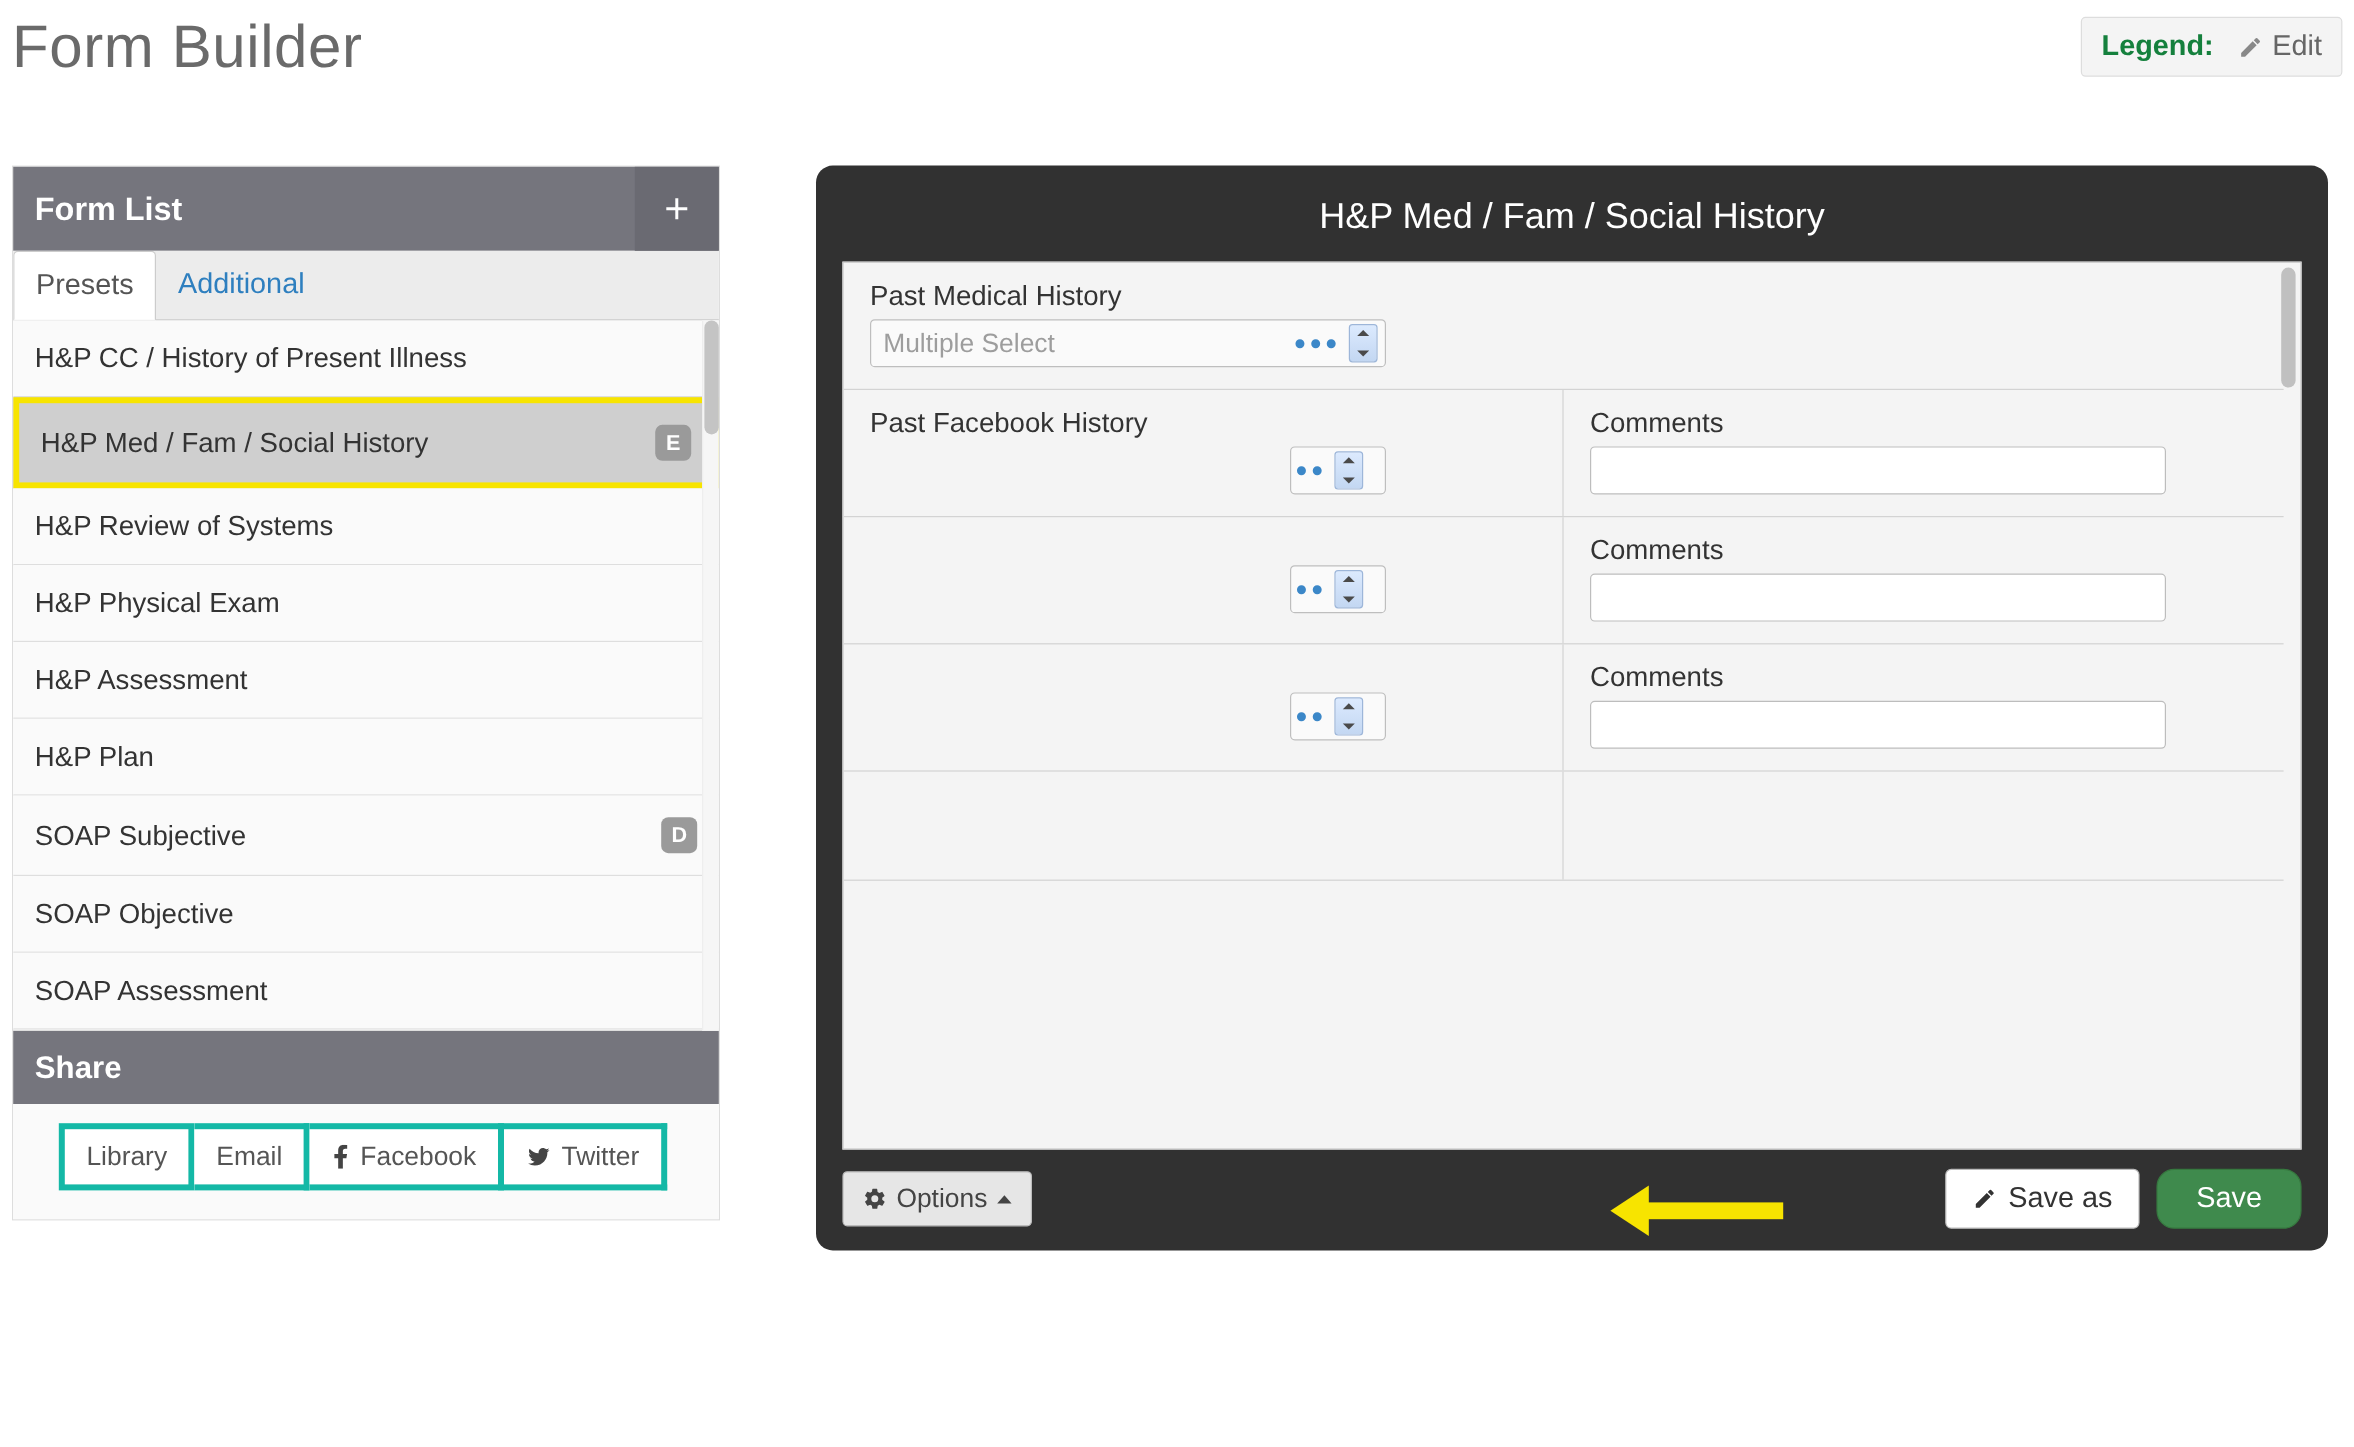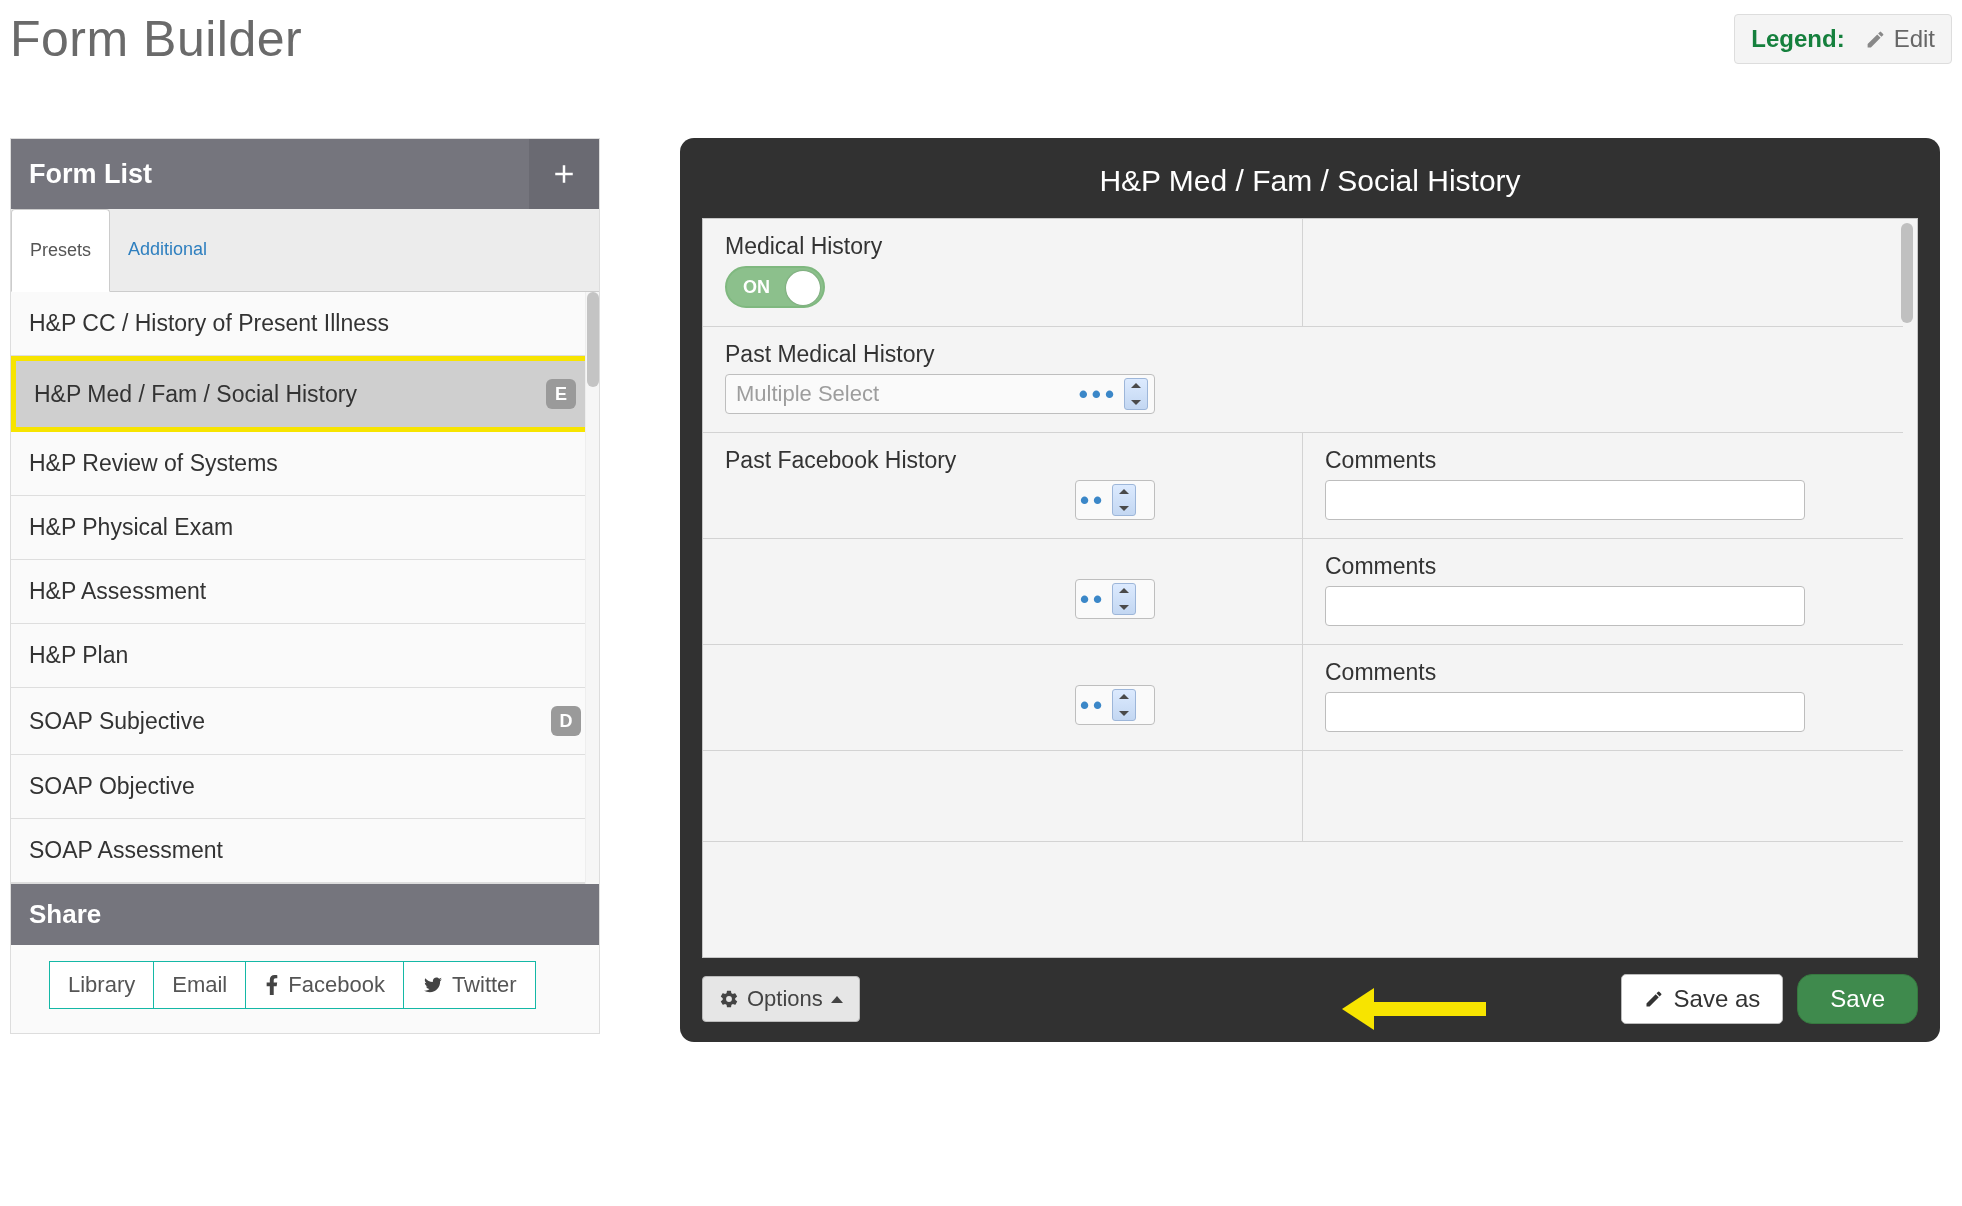--- a/index.html
+++ b/index.html
@@ -16,37 +16,37 @@
 
 
 .cols { display: flex; gap: 80px; align-items: flex-start; }
 
 
 .sidebar { width: 590px; border: 1px solid #ddd; background: #fff; }
 .side-head { background: #75757d; color: #fff; font-weight: 600; display: flex; justify-content: space-between; align-items: center; height: 70px; padding-left: 18px; font-size: 27px; }
 .plus-btn { background: #6a6a72; color: #fff; width: 70px; height: 70px; display: flex; align-items: center; justify-content: center; font-size: 40px; cursor: pointer; }
 
 .tabs { display: flex; background: #ececec; border-bottom: 1px solid #ccc; }
-.tab { padding: 30px 18px; font-size: 18px; cursor: pointer; color: #2e7fbf; }
+.tab { padding: 14px 18px; font-size: 24px; cursor: pointer; color: #2e7fbf; }
 .tab.active { background: #fff; border: 1px solid #ccc; border-bottom: 1px solid #fff; margin-bottom: -1px; color: #555; border-radius: 4px 4px 0 0; }
 
 .form-list-wrap { position: relative; }
 .form-list { max-height: 680px; overflow-y: auto; border-bottom: 1px solid #ddd; }
 .scrollbar-track { position: absolute; top: 0; right: 0; width: 14px; height: 100%; background: #f6f6f6; border-left: 1px solid #eee; }
 .scrollbar-thumb { position: absolute; top: 0; left: 1px; width: 12px; height: 95px; background: #c4c4c4; border-radius: 6px; }
 
 .list-item { padding: 18px 18px; border-bottom: 1px solid #dedede; display: flex; justify-content: space-between; align-items: center; font-size: 23px; color: #333; cursor: pointer; background: #fafafa; }
 .list-item.selected { background: #cfcfcf; border: 5px solid #f7e400; }
 .badge-sq { background: #9a9a9a; color: #fff; border-radius: 6px; width: 30px; height: 30px; display: flex; align-items: center; justify-content: center; font-weight: 600; font-size: 18px; }
 
 
 .share-head { background: #75757d; color: #fff; font-weight: 600; font-size: 26px; padding: 15px 18px; }
 .share-body { padding: 16px 38px 24px; background: #fafafa; }
 .btn-group { display: inline-flex; }
-.btn-group .btn { border: 1px solid #14b8a6; padding: 10px 18px; background: #fff; font-size: 22px; cursor: pointer; display: inline-flex; align-items: center; gap: 8px; color: #555; }
+.btn-group .btn { border: 5px solid #14b8a6; padding: 10px 18px; background: #fff; font-size: 22px; cursor: pointer; display: inline-flex; align-items: center; gap: 8px; color: #555; }
 .btn-group .btn + .btn { border-left: none; }
 
 
 .editor { width: 1260px; background: #313131; border-radius: 14px; padding: 22px 22px 18px; position: relative; }
 .editor-title { color: #fff; text-align: center; font-size: 30px; padding: 4px 0 20px; }
 .editor-body { background: #f4f4f4; border: 1px solid #c7c7c7; height: 740px; position: relative; overflow: hidden; }
 
 .editor-scroll-thumb { position: absolute; top: 4px; right: 4px; width: 12px; height: 100px; background: #c0c0c0; border-radius: 6px; }
 
 .grid { width: calc(100% - 14px); }
@@ -180,29 +180,20 @@
       </div>
     </div>
 
     <div class="editor">
       <div class="editor-title">H&amp;P Med / Fam / Social History</div>
       <div class="editor-body">
         <div class="editor-scroll-thumb"></div>
         <div class="grid">
           <div class="row">
             <div class="cell">
-              <div class="cell-label">Medical History</div>
-              <div class="toggle">
-                  <span>ON</span>
-                </div>
-            </div>
-            <div class="cell"></div>
-          </div>
-          <div class="row">
-            <div class="cell">
               <div class="cell-label">Past Medical History</div>
               <div class="msel">
                 <span class="msel-text">Multiple Select</span>
                 <span class="dots">•••</span>
                 <span class="spin"></span>
               </div>
             </div>
           </div>
           <div class="row">
             <div class="cell">

